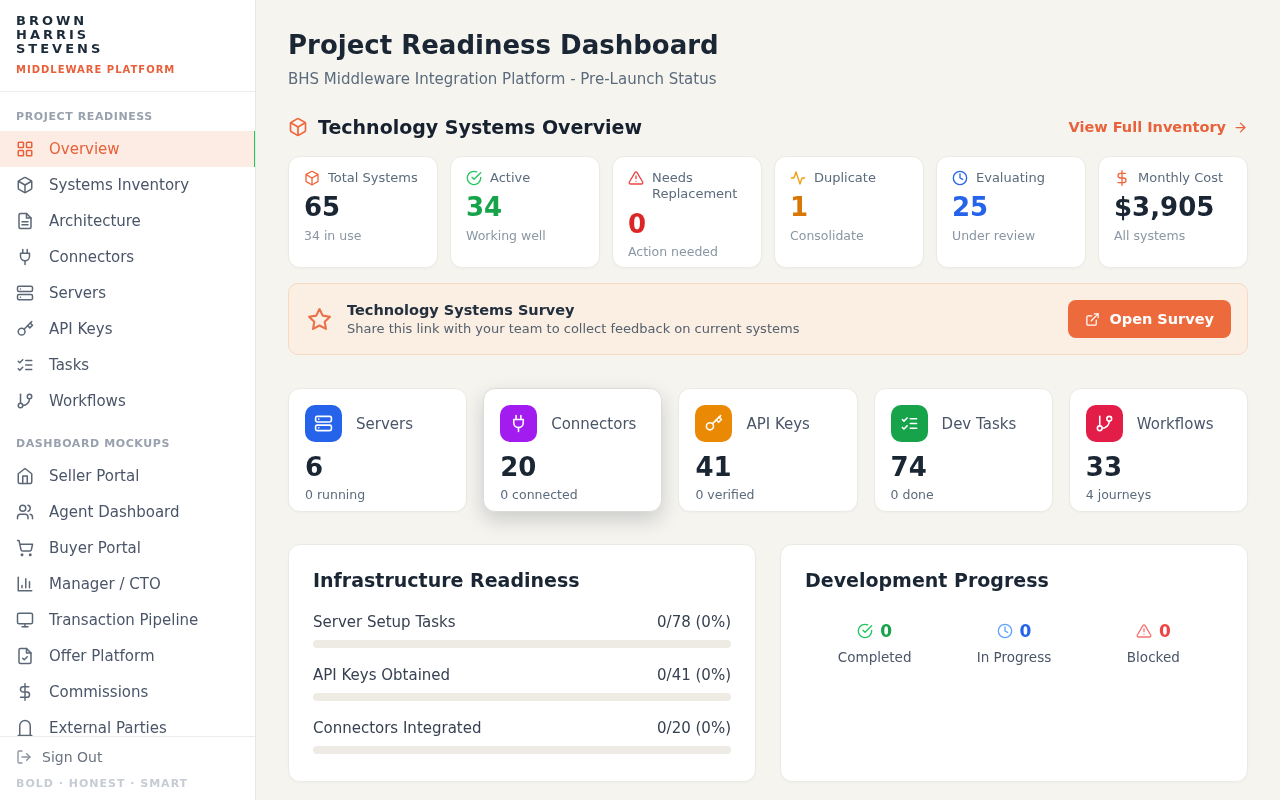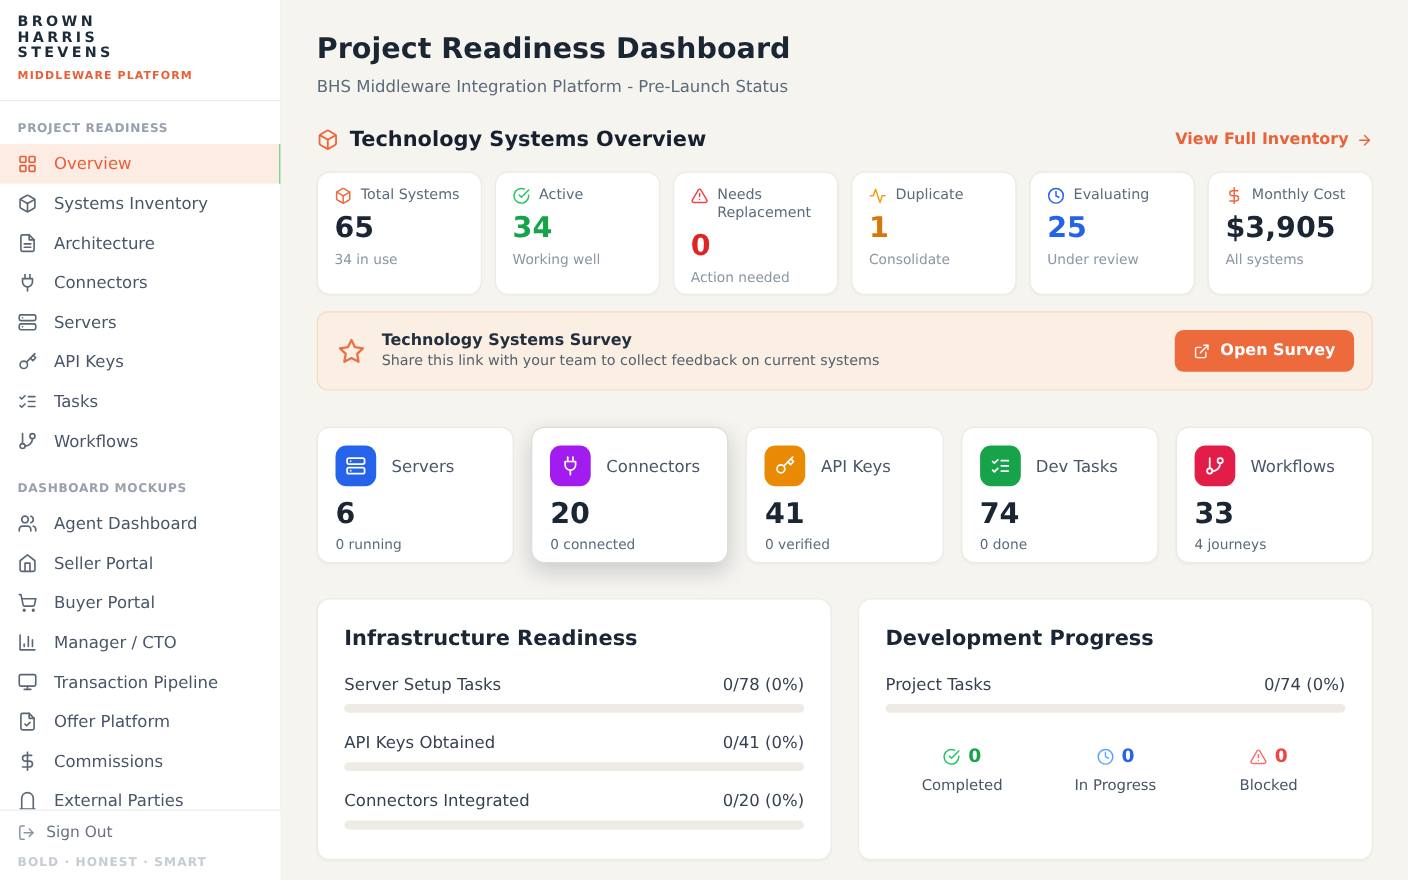--- a/index.html
+++ b/index.html
@@ -173,38 +173,38 @@
             <circle cx="6" cy="18" r="3"></circle>
             <path d="M18 9a9 9 0 0 1-9 9"></path>
           </svg>
         </span>
       <span>Workflows</span>
     </div>
 
     <div class="section-label" style="margin-top:8px;">DASHBOARD MOCKUPS</div>
 
     <div class="nav-item">
+      <span class="nicon" data-icon="home">
+          <svg viewBox="0 0 24 24" fill="none" stroke="currentColor" stroke-width="2" stroke-linecap="round" stroke-linejoin="round">
+            <path d="m3 9 9-7 9 7v11a2 2 0 0 1-2 2H5a2 2 0 0 1-2-2z"></path>
+            <polyline points="9 22 9 12 15 12 15 22"></polyline>
+          </svg>
+        </span>
+      <span>Seller Portal</span>
+    </div>
+    <div class="nav-item">
       <span class="nicon" data-icon="users">
           <svg viewBox="0 0 24 24" fill="none" stroke="currentColor" stroke-width="2" stroke-linecap="round" stroke-linejoin="round">
             <path d="M16 21v-2a4 4 0 0 0-4-4H6a4 4 0 0 0-4 4v2"></path>
             <circle cx="9" cy="7" r="4"></circle>
             <path d="M22 21v-2a4 4 0 0 0-3-3.87"></path>
             <path d="M16 3.13a4 4 0 0 1 0 7.75"></path>
           </svg>
         </span>
       <span>Agent Dashboard</span>
-    </div>
-    <div class="nav-item">
-      <span class="nicon" data-icon="home">
-          <svg viewBox="0 0 24 24" fill="none" stroke="currentColor" stroke-width="2" stroke-linecap="round" stroke-linejoin="round">
-            <path d="m3 9 9-7 9 7v11a2 2 0 0 1-2 2H5a2 2 0 0 1-2-2z"></path>
-            <polyline points="9 22 9 12 15 12 15 22"></polyline>
-          </svg>
-        </span>
-      <span>Seller Portal</span>
     </div>
     <div class="nav-item">
       <span class="nicon" data-icon="cart">
           <svg viewBox="0 0 24 24" fill="none" stroke="currentColor" stroke-width="2" stroke-linecap="round" stroke-linejoin="round">
             <circle cx="8" cy="21" r="1"></circle>
             <circle cx="19" cy="21" r="1"></circle>
             <path d="M2.05 2.05h2l2.66 12.42a2 2 0 0 0 2 1.58h9.78a2 2 0 0 0 1.95-1.57l1.65-7.43H5.12"></path>
           </svg>
         </span>
       <span>Buyer Portal</span>
@@ -520,29 +520,20 @@
         </div>
         <div class="prog-track">
             <div class="prog-fill" style="width:0%"></div>
           </div>
       </div>
     </div>
 
     <div class="panel">
       <div class="panel-title">Development Progress</div>
 
-      <div class="prog-row">
-        <div class="prog-head">
-          <span>Project Tasks</span>
-          <span>0/74 (0%)</span>
-        </div>
-        <div class="prog-track">
-            <div class="prog-fill" style="width:0%"></div>
-          </div>
-      </div>
 
       <div class="dev-stats">
         <div class="dev-stat">
           <div class="dev-num" style="color:#16a34a">
             <span class="dicon" style="color:#22c55e" data-icon="check-circle">
                 <svg viewBox="0 0 24 24" fill="none" stroke="currentColor" stroke-width="2" stroke-linecap="round" stroke-linejoin="round">
                   <path d="M22 11.08V12a10 10 0 1 1-5.93-9.14"></path>
                   <polyline points="22 4 12 14.01 9 11.01"></polyline>
                 </svg>
               </span>

